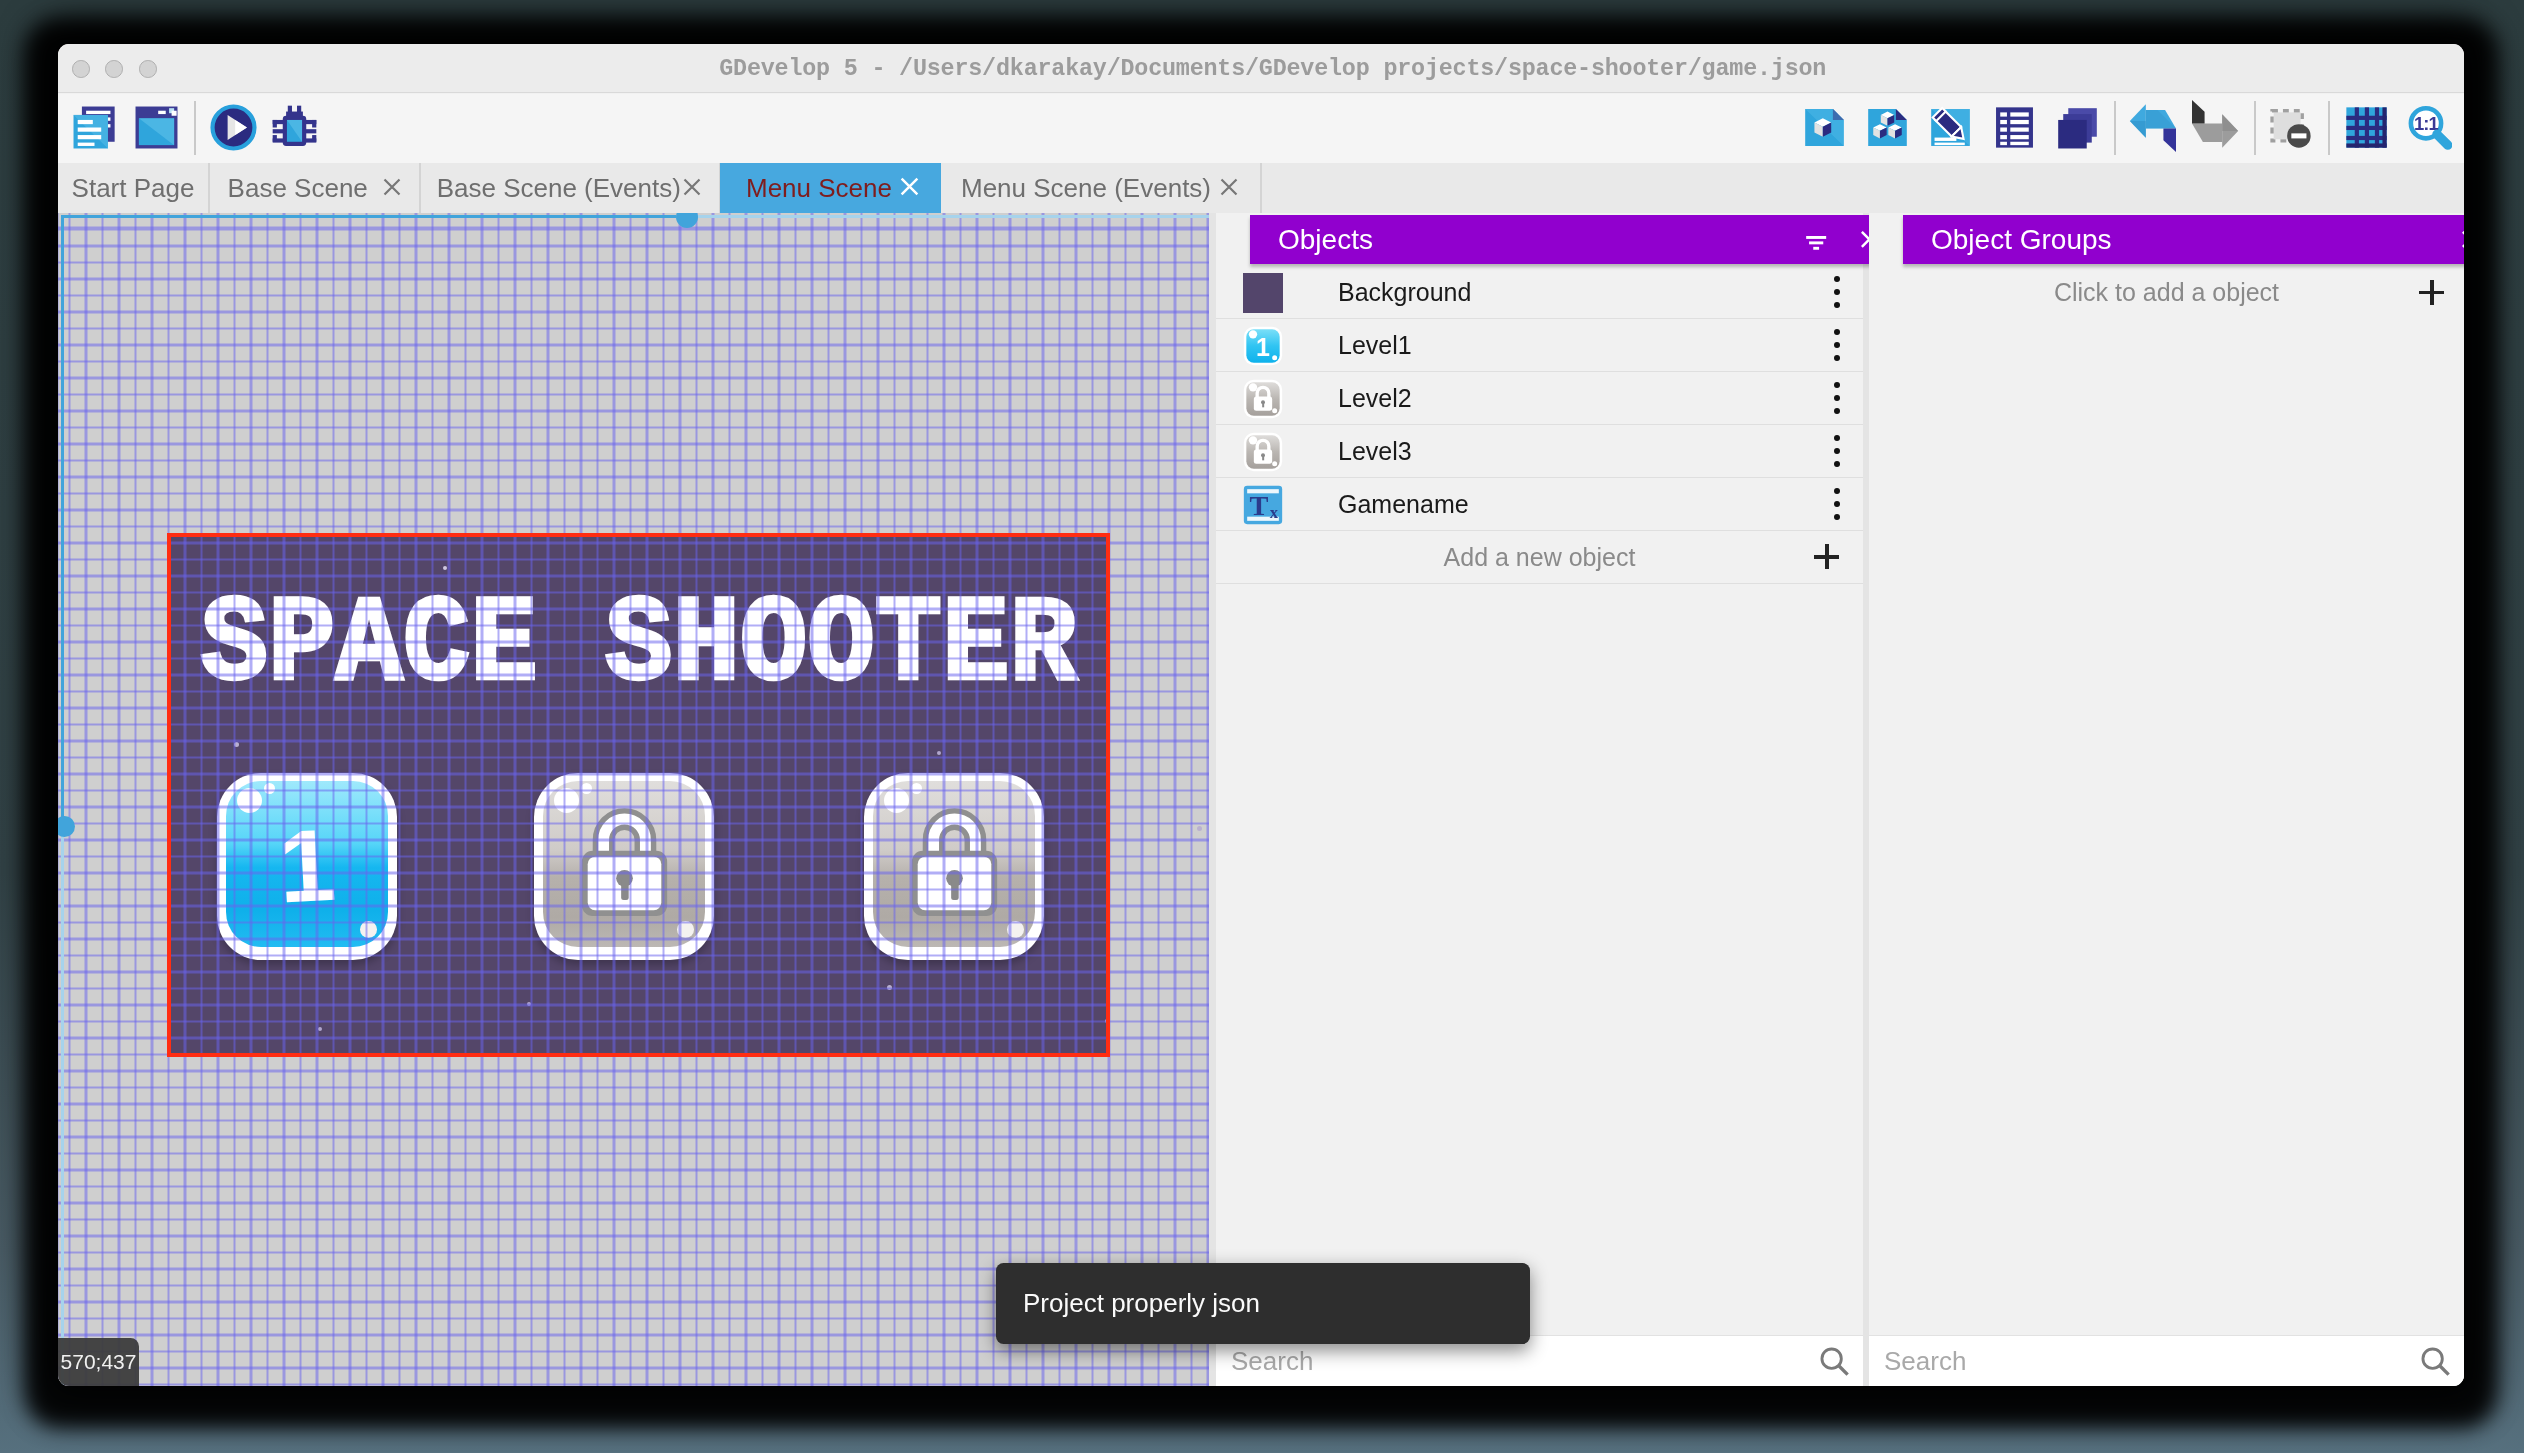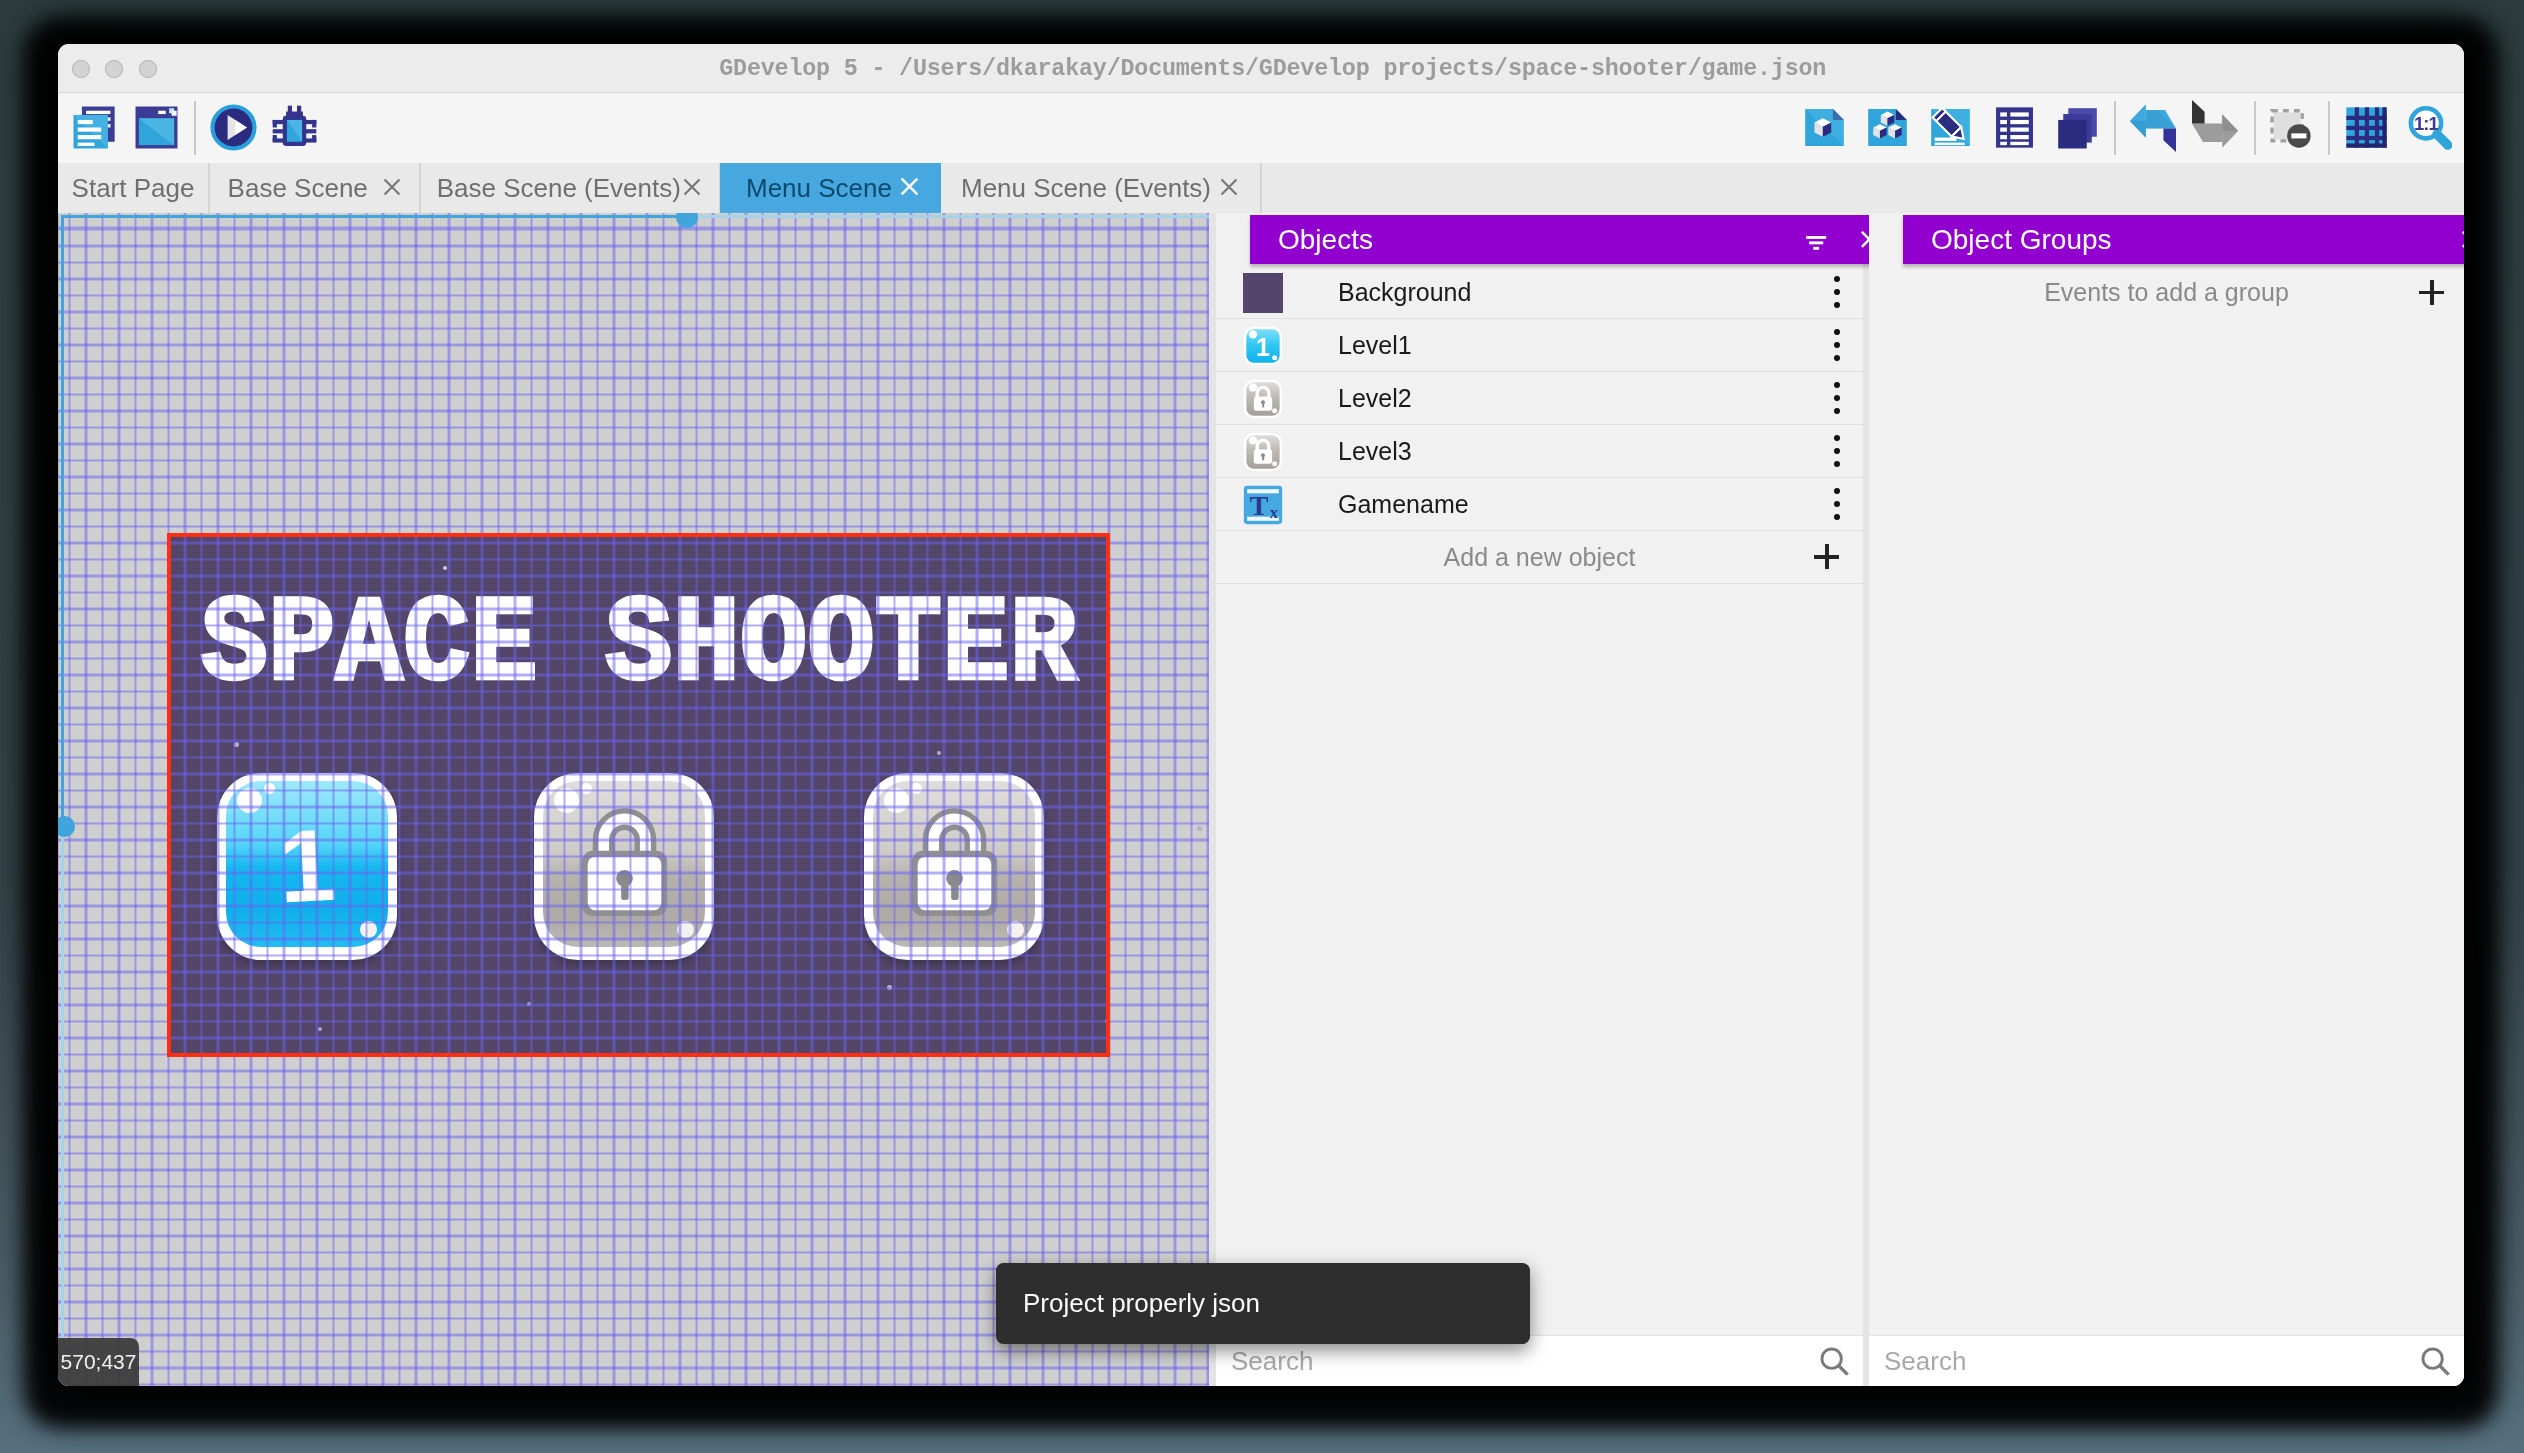--- a/index.html
+++ b/index.html
@@ -20,21 +20,21 @@
 .title-text { position:absolute; top:0; left:11.7px; width:100%; height:49px; line-height:51px; text-align:center; font-size:23.4px; font-weight:bold; color:#9C9C9C; letter-spacing:-0.2px;font-family:Liberation Mono, monospace; }
 
 .toolbar { position:absolute; left:0; top:50px; width:100%; height:69px; background:#F5F5F5;padding-left:18px; }
 .ticon { position:absolute; top:10px; width:47px; height:47px; }
 .tsep { position:absolute; top:6.7px; width:1.7px; height:54px; background:#C9C9C9; }
 .ticon-tall { top:5px !important; height:54px; }
 
 .tabbar { position:absolute; left:0; top:119px; width:100%; height:50px; background:#E9E9E9; }
 .tab { position:absolute; top:0; height:50px; display:flex; align-items:center; font-size:26px; color:#6F6F6F; }
 .tab .tx { margin-left:auto; }
-.tab-active { background:#47A8DF; color:#0c4a6e; }
+.tab-active { background:#47A8DF; color:#7f1d1d; }
 .tabdiv { position:absolute; top:0; width:1.7px; height:50px; background:#D4D4D4; }
 
 .canvas { position:absolute; left:0; top:169px; width:1151px; height:1173px; background:#CFCFCF; overflow:hidden; }
 .gridoverlay { position:absolute; left:0; top:0; width:1151px; height:1173px; z-index:5; pointer-events:none;
   background-image:
    repeating-linear-gradient(to right, rgba(105,99,238,0.52) 0px, rgba(105,99,238,0.52) 2.2px, transparent 2.2px, transparent 16.5px),
    repeating-linear-gradient(to bottom, rgba(105,99,238,0.52) 0px, rgba(105,99,238,0.52) 2.2px, transparent 2.2px, transparent 16.5px);
   background-position: 10.5px 15.5px;
 }
 .gamerect { position:absolute; left:109px; top:320px; width:943px; height:524px; background:#544669; z-index:1; }
@@ -453,21 +453,21 @@
 
   <div class="panel" style="left:1811px; width:595px;">
     <div class="phead">
       <div class="ptitle">Object Groups</div>
       <svg style="position:absolute; left:559px; top:16.7px;" width="16.7" height="16.7" viewBox="0 0 20 20">
           <path d="M1 1 L19 19 M19 1 L1 19" stroke="#fff" stroke-width="3"></path>
         </svg>
     </div>
     <div class="prows">
       <div class="addrow" style="border-bottom:none;">
-          <div class="alabel">Events to add a group</div>
+          <div class="alabel">Click to add a object</div>
           <div class="plus" style="right:32px;">
             <i></i>
             <b></b>
           </div>
         </div>
     </div>
     <div class="psearch">
       <div class="ph">Search</div>
       <svg style="position:absolute; right:11.7px; top:10px;" width="32" height="32" viewBox="0 0 38 38">
           <circle cx="15" cy="15" r="11.5" stroke="#7A7A7A" stroke-width="3.4" fill="none"></circle>

